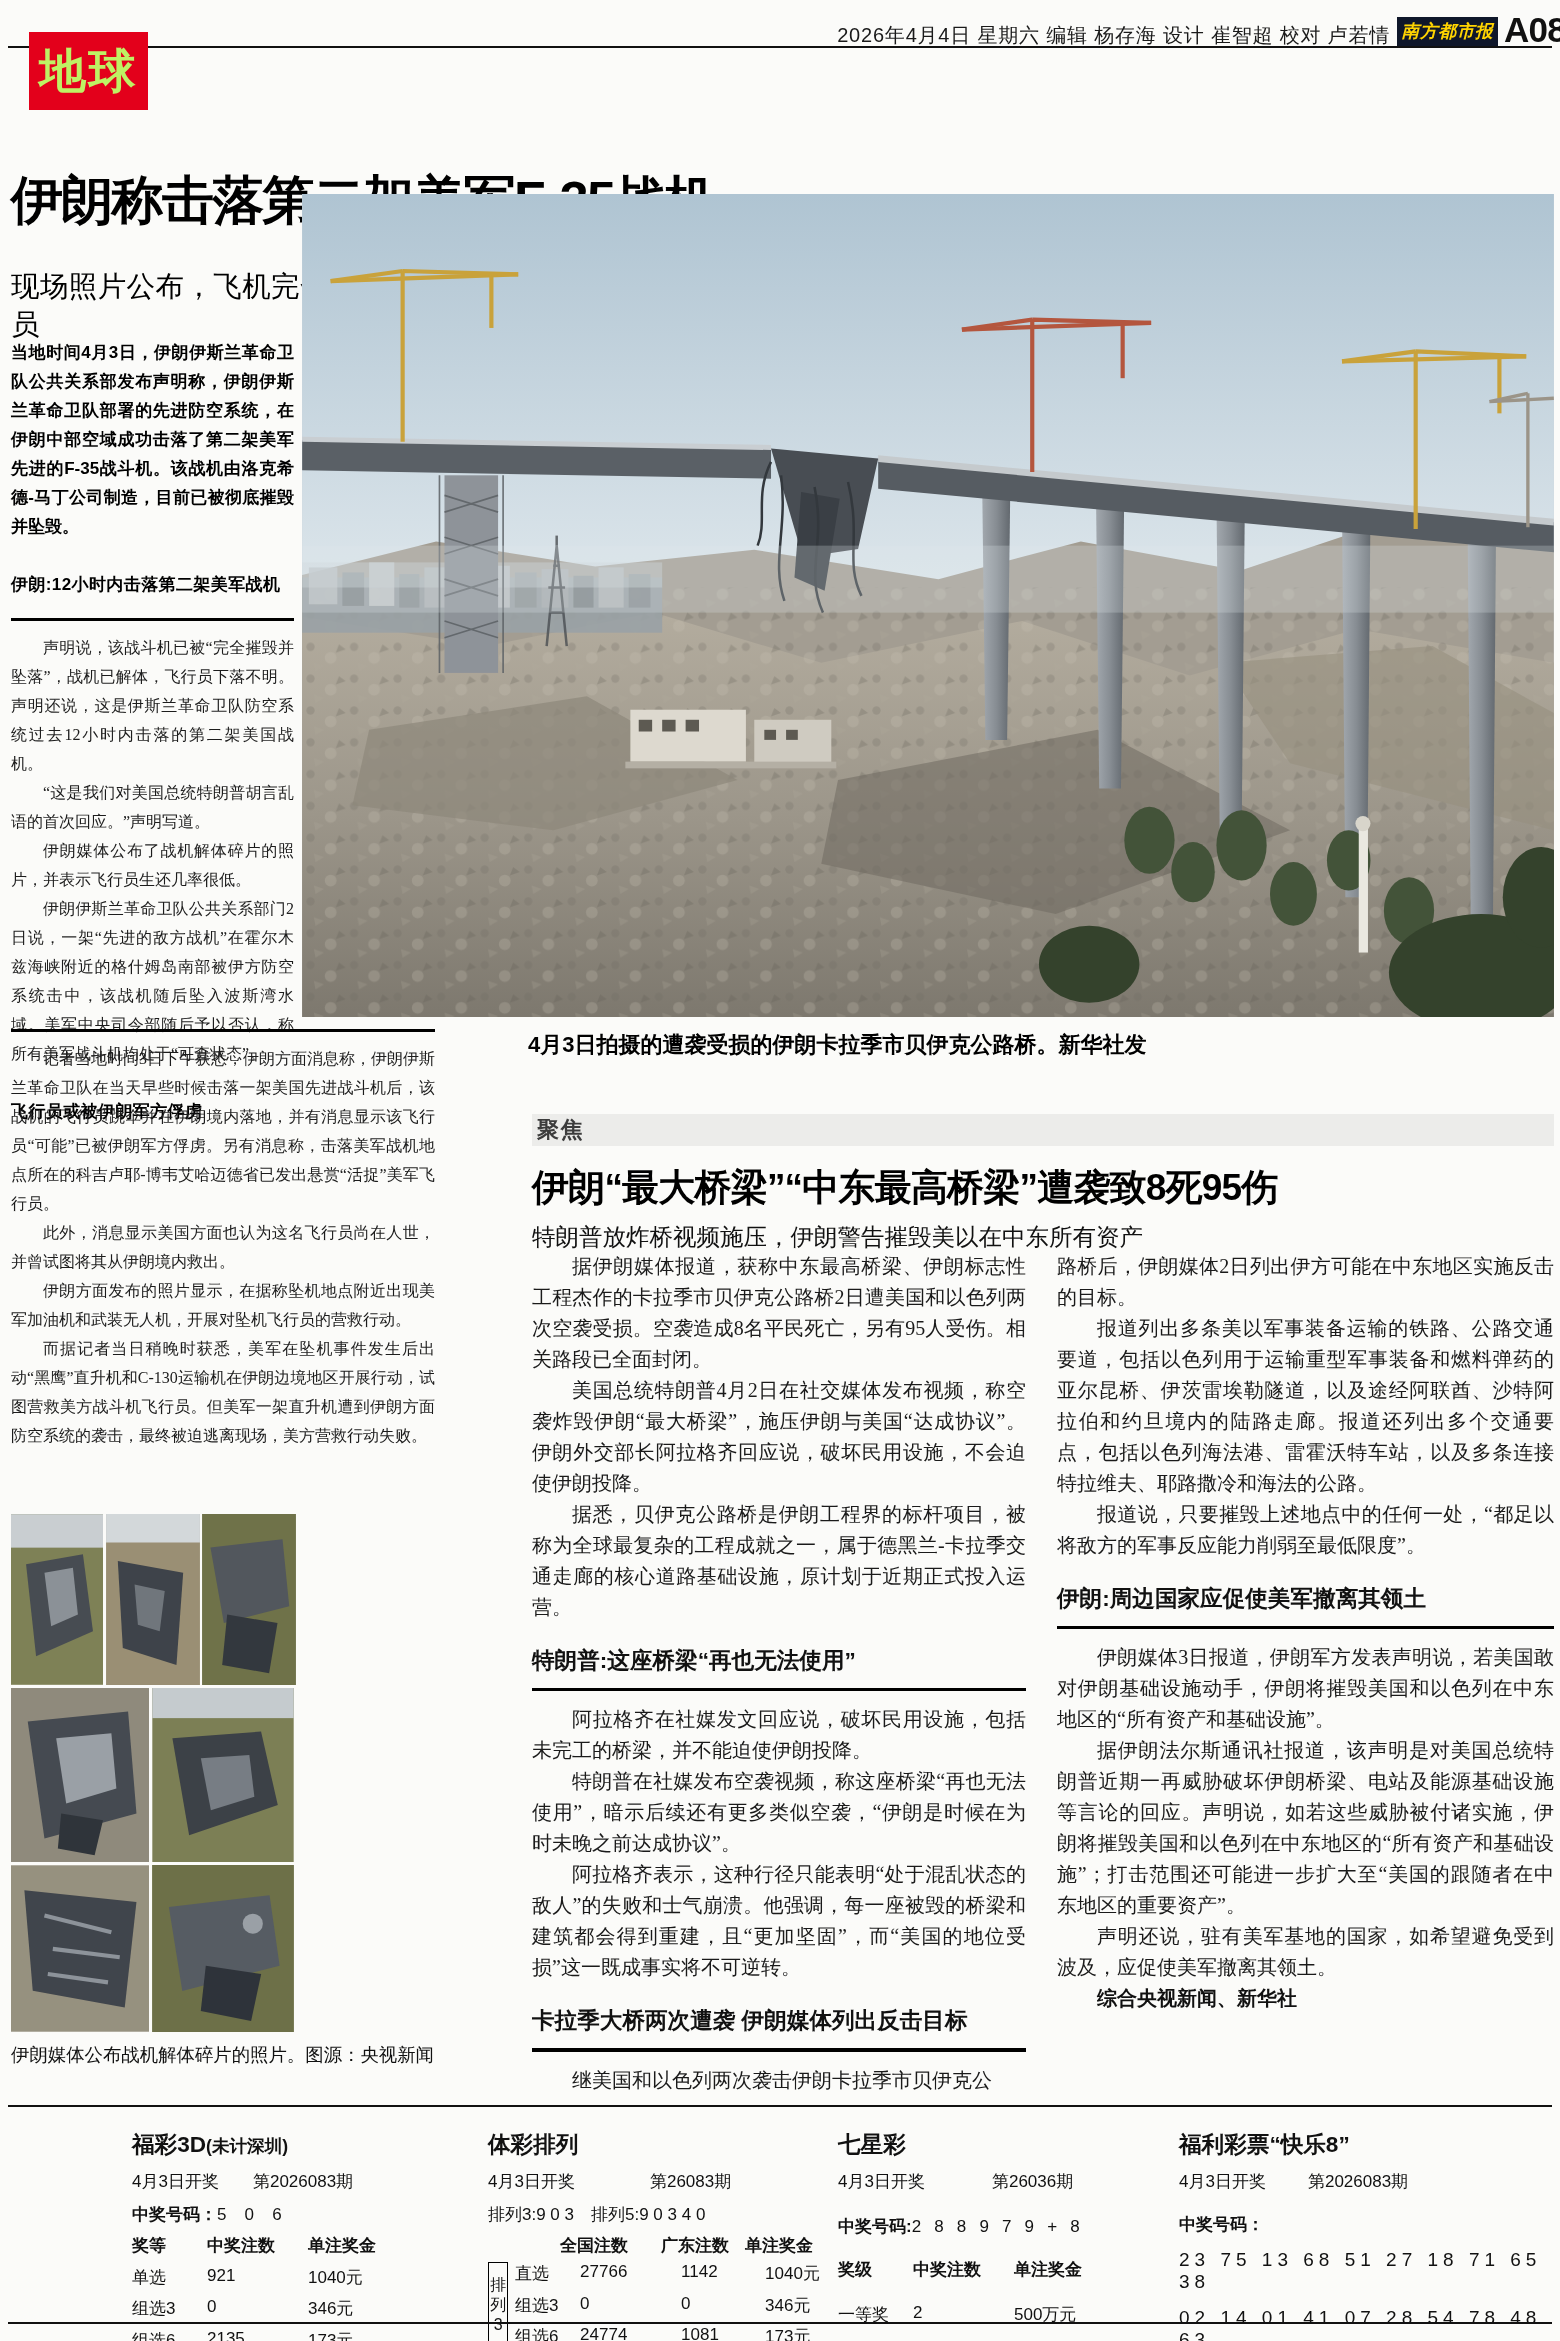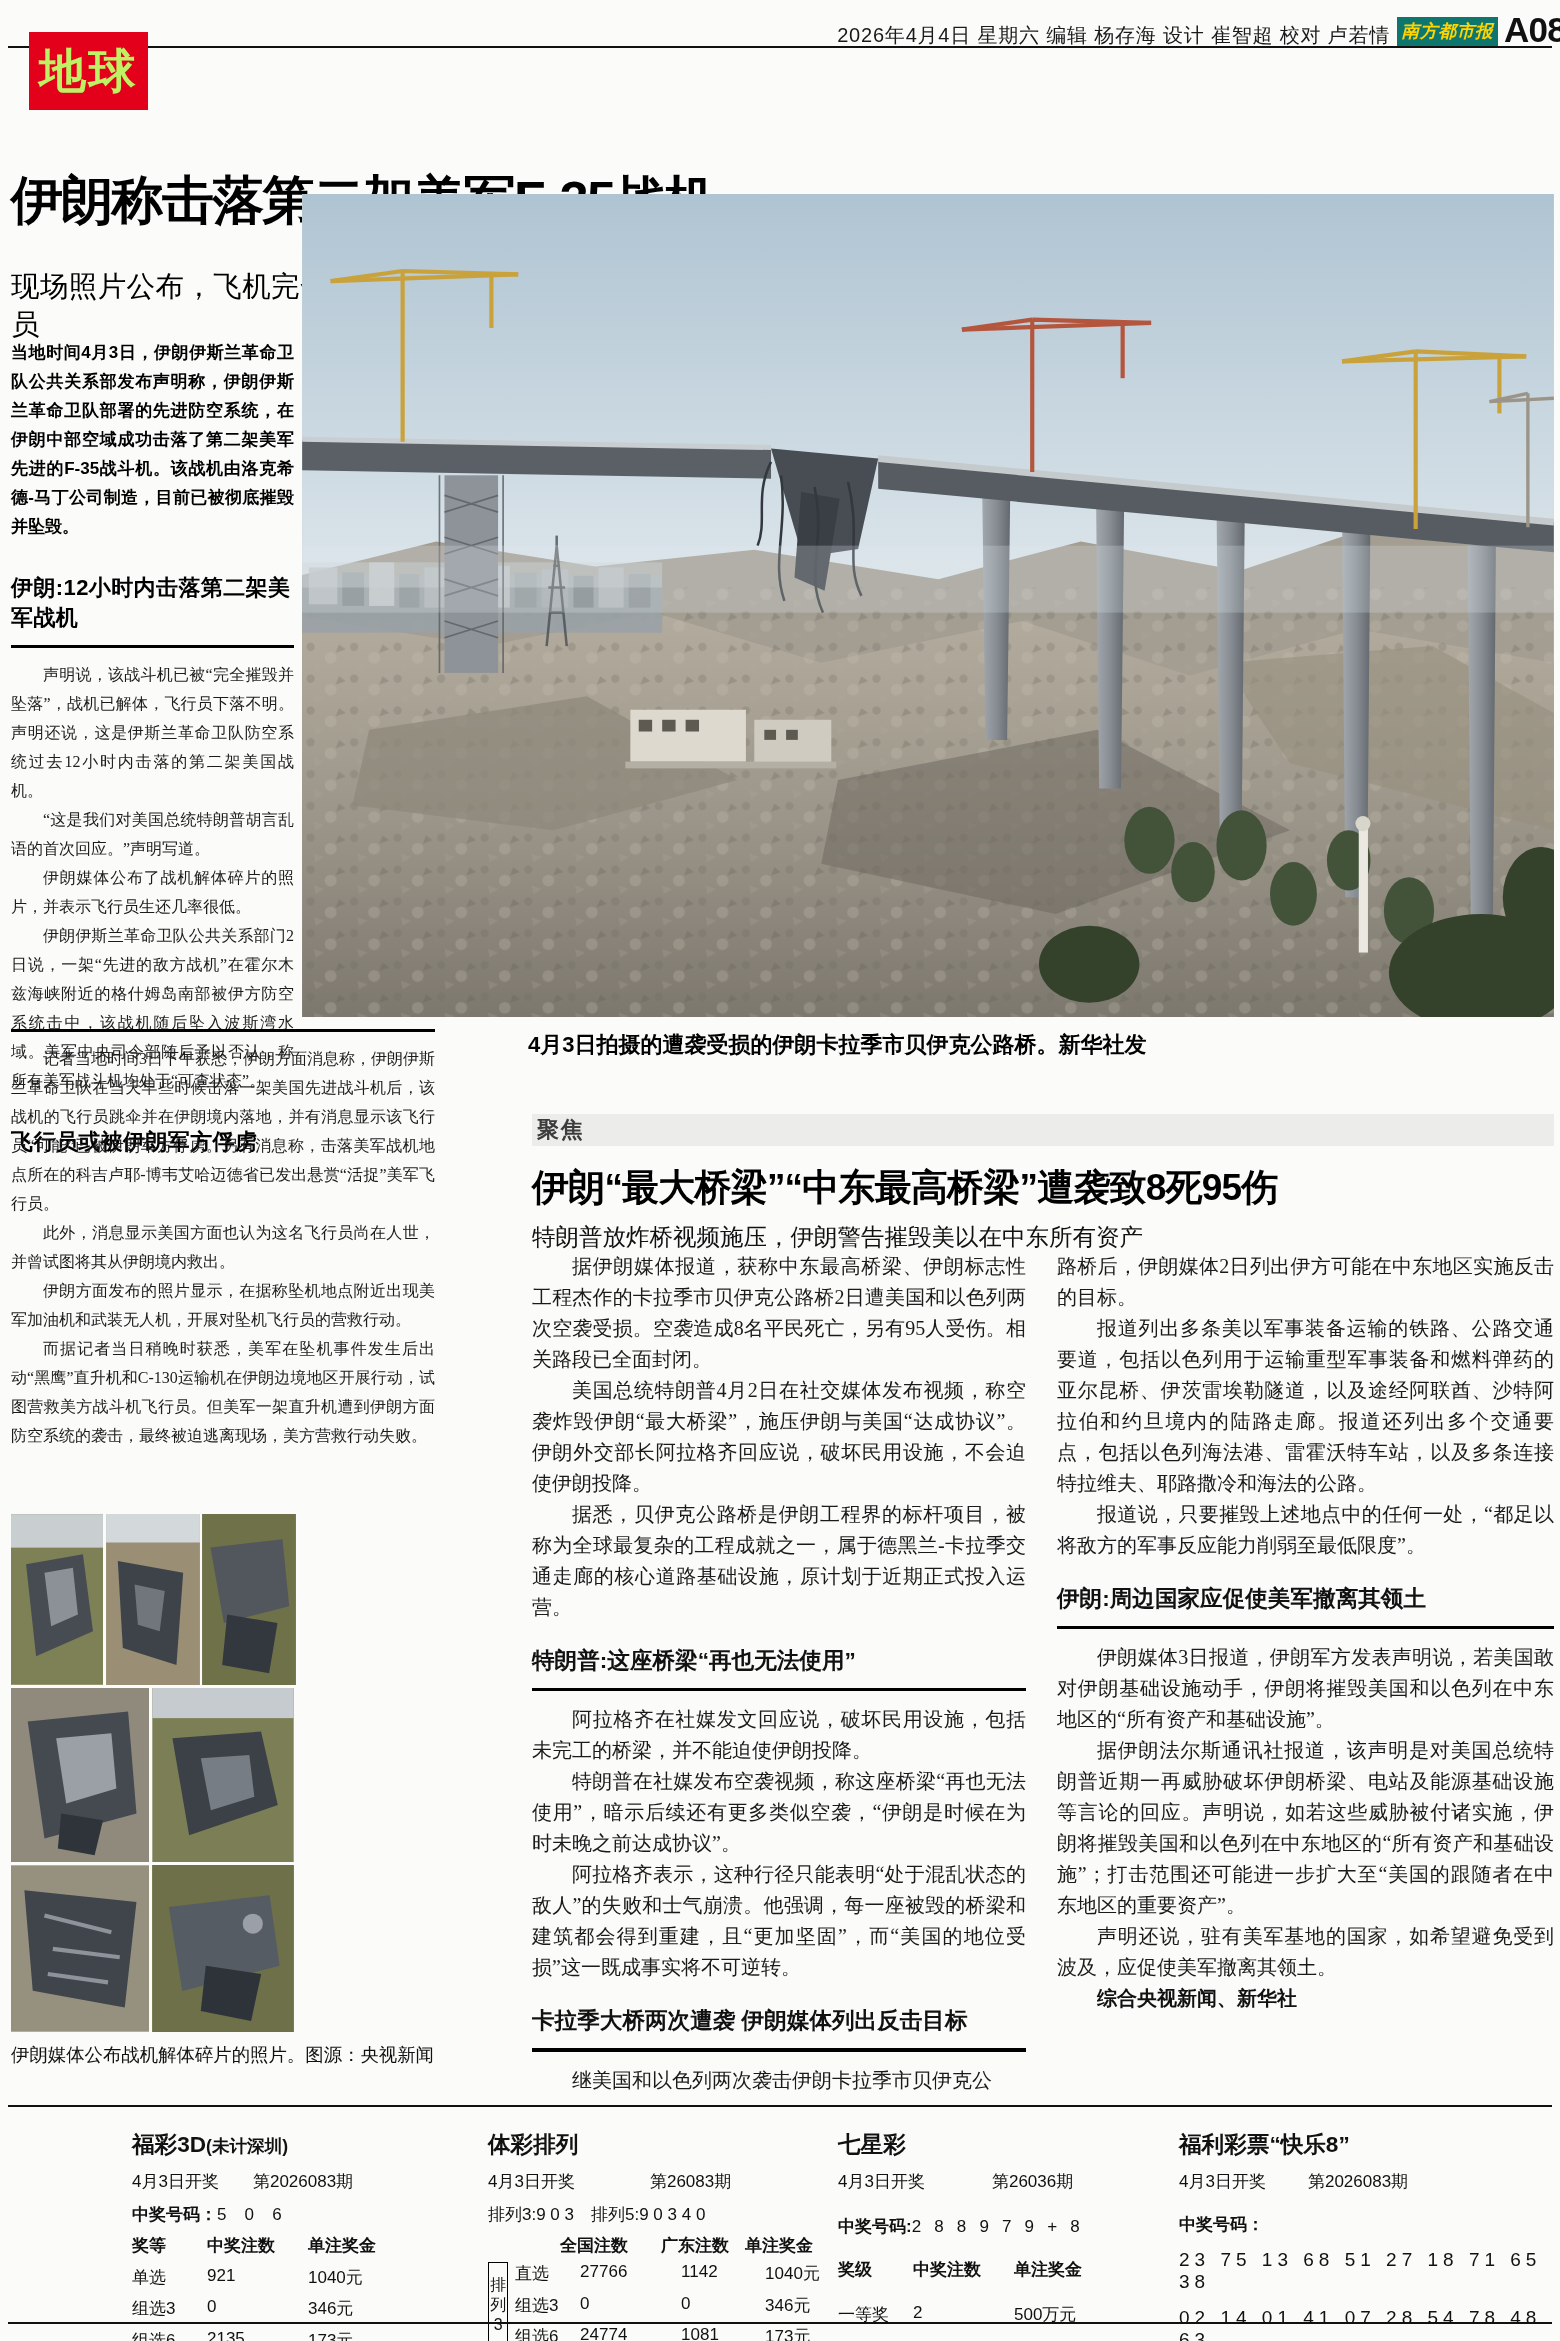--- a/index.html
+++ b/index.html
@@ -16,38 +16,38 @@
     position:absolute; left:29px; top:32px; width:119px; height:78px;
     background:#e3001b; color:#bef264; display:flex; align-items:center; justify-content:center;
     font-size:47px; font-weight:900; letter-spacing:2.5px;
   }
   #header-meta {
     position:absolute; top:22px; left:720px; width:670px; text-align:right;
     font-size:20px; color:#1a1a1a; letter-spacing:0.8px; font-weight:500;
   }
   #brand-badge {
     position:absolute; top:17px; left:1397px; width:101px; height:28.5px;
-    background:#0f766e; color:#ffd400; font-weight:700; font-size:17.6px;
+    background:#0f172a; color:#ffd400; font-weight:700; font-size:17.6px;
     display:flex; align-items:center; justify-content:center; letter-spacing:0.8px;
     font-style:italic;
   }
   #page-number { position:absolute; top:10px; left:1504px; font-size:35px; font-weight:800; letter-spacing:-0.8px; }
   
   #main-headline {
     position:absolute; left:11px; top:166px; width:838px;
     font-size:52px; font-weight:900; letter-spacing:-1.7px; white-space:nowrap; color:#000;
   }
   #main-subhead {
     position:absolute; left:11px; top:268px; width:787px;
     font-size:28.5px; font-weight:500; letter-spacing:0.4px; color:#000;
   }
   #left-col-narrow { position:absolute; left:11px; top:338px; width:283px; }
   #left-col-wide   { position:absolute; left:11px; top:1029px; width:424px; }
   .lead-para { font-size:17px; line-height:29px; font-weight:700; color:#000; text-align:justify; }
-  .col-header { font-size:22px; font-weight:800; color:#000; letter-spacing:0.4px; padding-bottom:12px; }
+  .col-header { font-size:17px; font-weight:800; color:#000; letter-spacing:0.4px; padding-bottom:22px; }
   .col-header-rule { height:3.4px; background:#000; margin-bottom:11.7px; }
   .bp { font-family:"Liberation Serif", serif; font-size:16px; line-height:29px;
         text-indent:2em; text-align:justify; color:#1c1c1c; }
   #left-col-narrow .sec1-head { margin-top:32px; }
   #left-col-wide .col-header-rule { margin-top:0; }
   
   #main-photo { position:absolute; left:302px; top:194px; width:1252px; height:823px; background:#cfd6da; }
   #main-photo svg { display:block; }
   #photo-caption { position:absolute; left:528px; top:1030px; width:921px; font-size:22px; font-weight:700; color:#000; }
   

